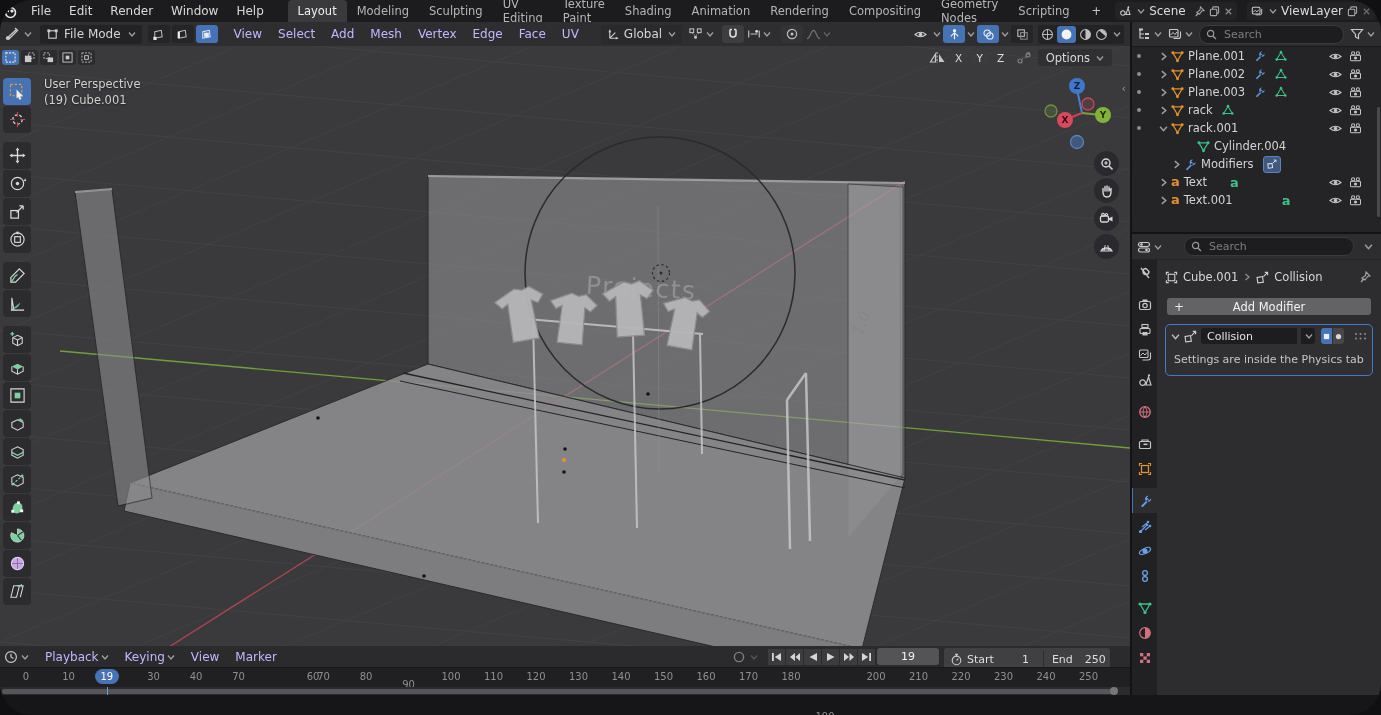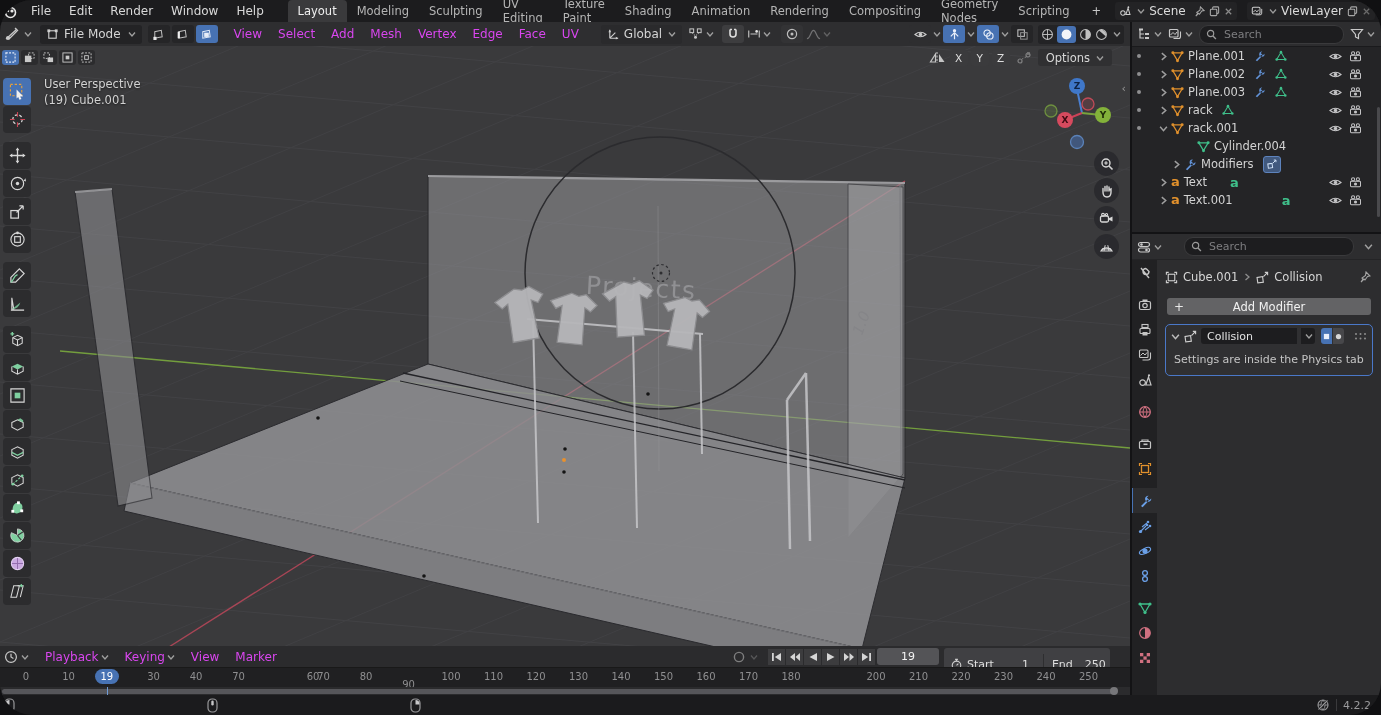--- a/index.html
+++ b/index.html
@@ -10,21 +10,21 @@
   .row{display:flex;align-items:center;}
   svg{display:block;}
   
   #menubar{left:0;top:0;width:1381px;height:22px;background:#1c1c1e;display:flex;align-items:center;gap:2px;}
   .menu-item{padding:0 9px;height:18px;display:flex;align-items:center;color:#d9d9d9;border-radius:3px;}
   .ws-tab{padding:0 10px;height:22px;display:flex;align-items:center;color:#b5b5b5;font-size:11.5px;}
   .ws-tab.active{background:#3a3a3c;color:#efefef;border-radius:4px 4px 0 0;}
   .idblock{height:18px;background:#232325;border-radius:3px;display:flex;align-items:center;padding:0 4px;gap:4px;color:#dcdcdc;}
   
   #vpheader{left:0;top:22px;width:1130px;height:24px;background:#2e2e30;display:flex;align-items:center;border-bottom:1px solid #1a1a1c;}
-  .hdr-menu{padding:0 8px;color:#d946ef;}
+  .hdr-menu{padding:0 8px;color:#c4b5fd;}
   .mini-btn{width:22px;height:18px;background:#2e2e30;border-radius:3px;display:flex;align-items:center;justify-content:center;}
   .mini-btn.on{background:#4772b3;}
   .mini-btn.dark{background:#252527;}
   .chev{font-size:8px;color:#9f9f9f;margin-left:2px;}
   #outheader{left:1132px;top:22px;width:249px;height:24px;background:#2d2d2f;display:flex;align-items:center;gap:6px;padding:0;border-bottom:1px solid #1a1a1c;}
   .searchbox{height:17px;background:#1d1d1f;border:1px solid #3a3a3c;border-radius:9px;display:flex;align-items:center;padding:0 6px;gap:5px;}
   .searchbox input{background:transparent;border:0;outline:0;color:#c8c8c8;font-size:11px;width:90px;font-family:inherit;}
   .searchbox input::placeholder{color:#7e7e80;}
   
   #viewport{left:0;top:46px;width:1130px;height:600px;background:#3a3a3c;overflow:hidden;}
@@ -75,21 +75,21 @@
   #tl-ruler{position:relative;height:19px;background:#202022;border-top:1px solid #191919;}
   .tick{position:absolute;top:3px;transform:translateX(-50%);color:#8f8f91;font-size:10px;}
   #curframe-badge{position:absolute;top:1px;width:24px;height:15px;background:#4772b3;border-radius:8px;color:#fff;
     font-size:10px;display:flex;align-items:center;justify-content:center;transform:translateX(-50%);}
   #tl-scroll{position:relative;height:8px;background:#2b2b2d;}
   #tl-scrollbar{position:absolute;left:2px;top:2px;width:1112px;height:5px;background:#56565a;border-radius:3px;}
   #tl-scrollknob{position:absolute;left:1110px;top:0px;width:8px;height:8px;border-radius:50%;background:#77777a;}
   #playhead{position:absolute;width:1.5px;background:#6f9bd6;}
   .transport{width:17px;height:16px;display:flex;align-items:center;justify-content:center;background:#3c3c3e;}
   #framefield{width:62px;height:17px;background:#545457;border-radius:3px;color:#f4f4f4;display:flex;align-items:center;justify-content:center;font-size:11px;}
-  #rangegroup{height:23px;background:#404043;border-radius:3px;display:flex;align-items:flex-end;color:#dedede;font-size:11px;}
+  #rangegroup{height:23px;background:#404043;border-radius:3px;display:flex;align-items:center;color:#dedede;font-size:11px;}
   
   #statusbar{left:0;top:695px;width:1381px;height:20px;background:#1b1b1d;display:flex;align-items:center;color:#9a9a9c;font-size:11px;}
   .vsep{position:absolute;background:#131315;}
 </style>
 </head>
 <body>
 
 <svg width="0" height="0" style="position:absolute">
   <defs>
     <symbol id="s-chev-d" viewBox="0 0 8 8">
@@ -1347,37 +1347,14 @@
     <div id="tl-scroll">
       <div id="tl-scrollbar"></div>
       <div id="tl-scrollknob"></div>
       <div id="playhead" style="left: 106.75px; top: 0px; height: 8px;"></div>
     </div>
   </div>
 
   <div class="vsep" style="left:1130px;top:22px;width:2px;height:673px;"></div>
   <div class="vsep" style="left:1132px;top:232px;width:249px;height:2px;"></div>
 
-  <div id="statusbar" class="abs">
-    <svg width="11" height="15" viewBox="0 0 11 15" style="margin-left:4px;">
-        <rect x="1" y="1" width="9" height="13" rx="4" fill="none" stroke="#9a9a9c" stroke-width="1.2"></rect>
-        <path d="M1.5 6.5 A4 4 0 0 1 5.5 2 V6.5 Z" fill="#c8c8ca"></path>
-      </svg>
-    <svg width="11" height="15" viewBox="0 0 11 15" style="margin-left:192px;">
-        <rect x="1" y="1" width="9" height="13" rx="4" fill="none" stroke="#9a9a9c" stroke-width="1.2"></rect>
-        <rect x="4.3" y="2.5" width="2.4" height="5" rx="1.2" fill="#c8c8ca"></rect>
-      </svg>
-    <svg width="11" height="15" viewBox="0 0 11 15" style="margin-left:192px;">
-        <rect x="1" y="1" width="9" height="13" rx="4" fill="none" stroke="#9a9a9c" stroke-width="1.2"></rect>
-        <path d="M9.5 6.5 A4 4 0 0 0 5.5 2 V6.5 Z" fill="#c8c8ca"></path>
-      </svg>
-    <div style="flex:1"></div>
-    <svg width="14" height="14" viewBox="0 0 14 14" style="margin-right:6px;">
-        <circle cx="7" cy="7" r="5" fill="none" stroke="#9a9a9c" stroke-width="1.1"></circle>
-        <path d="M2 7 H12 M7 2 a7 7 0 0 1 0 10 a7 7 0 0 1 0 -10" fill="none" stroke="#9a9a9c" stroke-width="0.9"></path>
-        <path d="M2.5 11.5 L11.5 2.5" stroke="#1b1b1d" stroke-width="2.4"></path>
-        <path d="M2.5 11.5 L11.5 2.5" stroke="#9a9a9c" stroke-width="1.1"></path>
-      </svg>
-    <div style="width:1px;height:12px;background:#3a3a3c;margin-right:6px;"></div>
-    <span style="margin-right:10px;">4.2.2</span>
-  </div>
 
 </div>
 
 </body></html>

